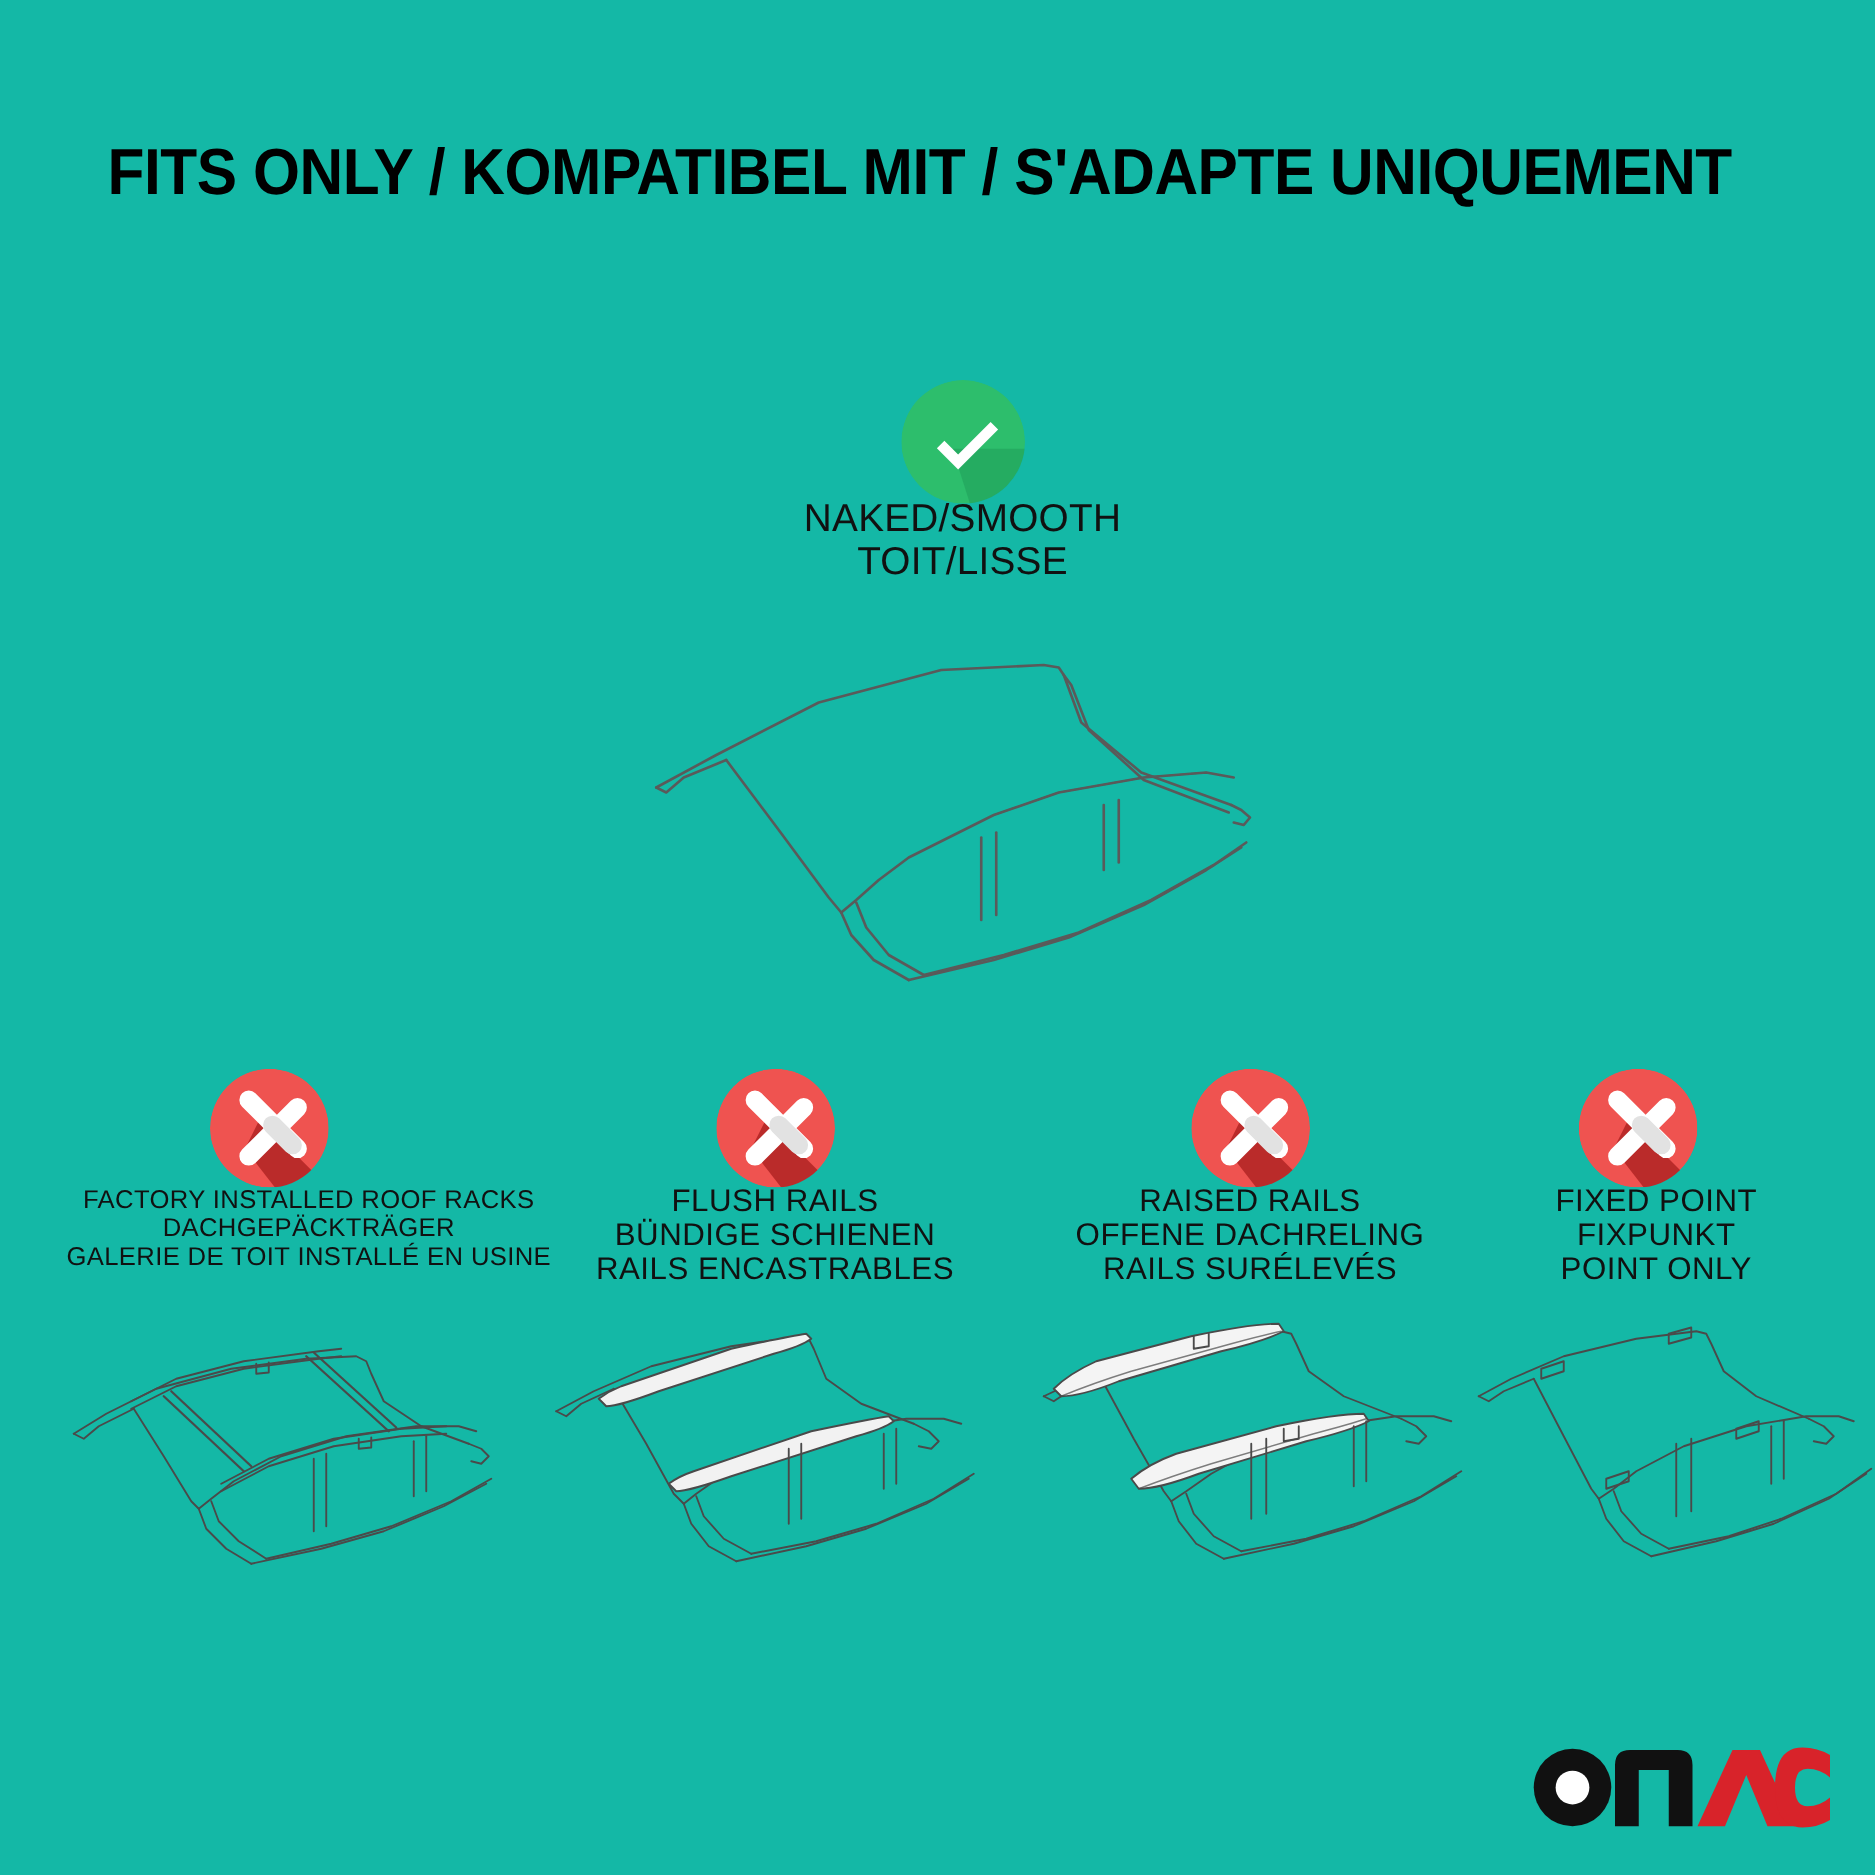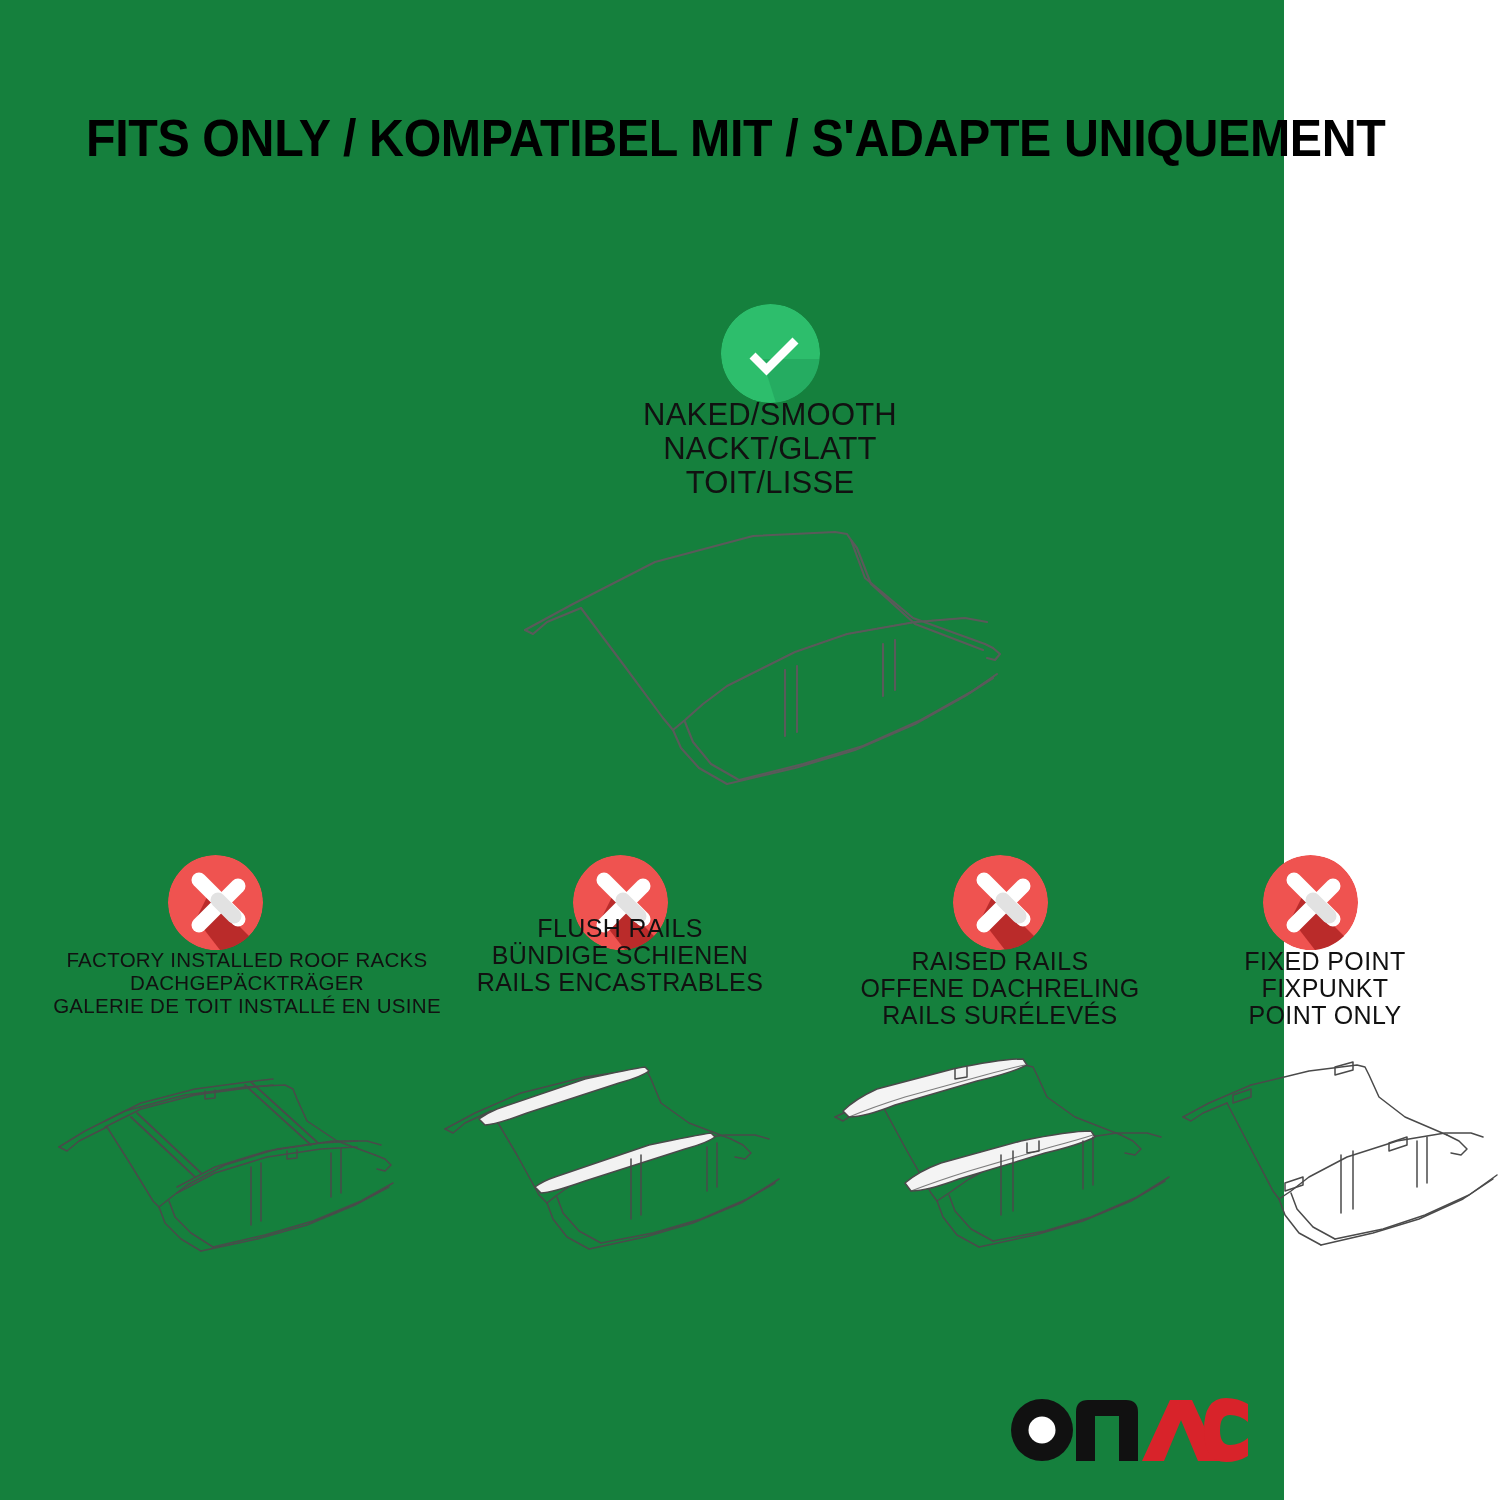--- a/index.html
+++ b/index.html
@@ -5,23 +5,23 @@
   * { box-sizing: border-box; margin: 0; padding: 0; }
   html, body {
     width: 1500px;
     height: 1500px;
     background: #ffffff;
     font-family: "Liberation Sans", sans-serif;
     overflow: hidden;
   }
   #page {
     position: relative;
-    width: 1284px;
+    width: 1500px;
     height: 1500px;
-    background: #15803d;
+    background: #14b8a6;
   }
 
   
   .title {
     position: absolute;
     left: 86px;
     top: 108px;
     width: 1340px;
     font-size: 52px;
     font-weight: 700;
@@ -93,21 +93,20 @@
     <svg width="99" height="99" viewBox="0 0 99 99">
       <circle cx="49.5" cy="49.5" r="49.5" fill="#2DBE6C"></circle>
       <path d="M41 55 L99 55 L99 99 L55 99 Z" fill="#1F9D59" opacity="0.55"></path>
       <path d="M30 48 L30 48 L99 99 L60 99 Z" fill="#1F9D59" opacity="0.0"></path>
       <path d="M25.5 50.5 L31.5 44.5 L42.5 55.5 L68.5 29.5 L74.5 35.5 L42.5 67.5 Z" fill="#FFFFFF" transform="translate(3,4)"></path>
     </svg>
   </div>
 
   <div class="caption cap-top" style="left:570px; top:398px; width:400px;">
     <span class="line">NAKED/SMOOTH</span>
-    <span class="line">NACKT/GLATT</span>
     <span class="line">TOIT/LISSE</span>
   </div>
 
   <div class="illus" style="left:495px; top:518px;">
     <svg width="540" height="290" viewBox="0 0 540 290">
       <g fill="none" stroke="#5A5A5A" stroke-width="2.1" stroke-linejoin="round" stroke-linecap="round">
 
         <path d="M30 112 L78 86 L160 44 L258 18 L340 14 L352 16 L356 22 L370 60 L418 100 L490 126"></path>
         <path d="M30 112 L38 116 L52 104 L86 90"></path>
         <path d="M86 90 L128 146 L168 200 L178 212"></path>
@@ -190,21 +189,21 @@
       <circle cx="47.5" cy="47.5" r="47.5" fill="#EF5350"></circle>
       <path d="M40 40 L95 95 L52 95 L28 64 Z" fill="#A81E1E" opacity="0.75"></path>
       <g stroke-linecap="round">
         <path d="M31 25 L70 64" stroke="#FFFFFF" stroke-width="15"></path>
         <path d="M70 31 L31 70" stroke="#FFFFFF" stroke-width="15"></path>
         <path d="M50 45 L66 61" stroke="#E2E2E2" stroke-width="15"></path>
       </g>
     </svg>
   </div>
 
-  <div class="caption cap-bottom" style="left:430px; top:915px; width:380px;">
+  <div class="caption cap-bottom" style="left:430px; top:948px; width:380px;">
     <span class="line">FLUSH RAILS</span>
     <span class="line">BÜNDIGE SCHIENEN</span>
     <span class="line">RAILS ENCASTRABLES</span>
   </div>
 
   <div class="illus" style="left:435px; top:1055px;">
     <svg width="390" height="230" viewBox="0 0 390 230">
       <g fill="none" stroke="#4A4A4A" stroke-width="1.5" stroke-linejoin="round" stroke-linecap="round">
         <path d="M10 74 L40 58 L86 38 L150 22 L206 14 L212 16 L216 24 L226 48 L254 68 L296 84"></path>
         <path d="M10 74 L18 78 L30 68 L56 56"></path>

